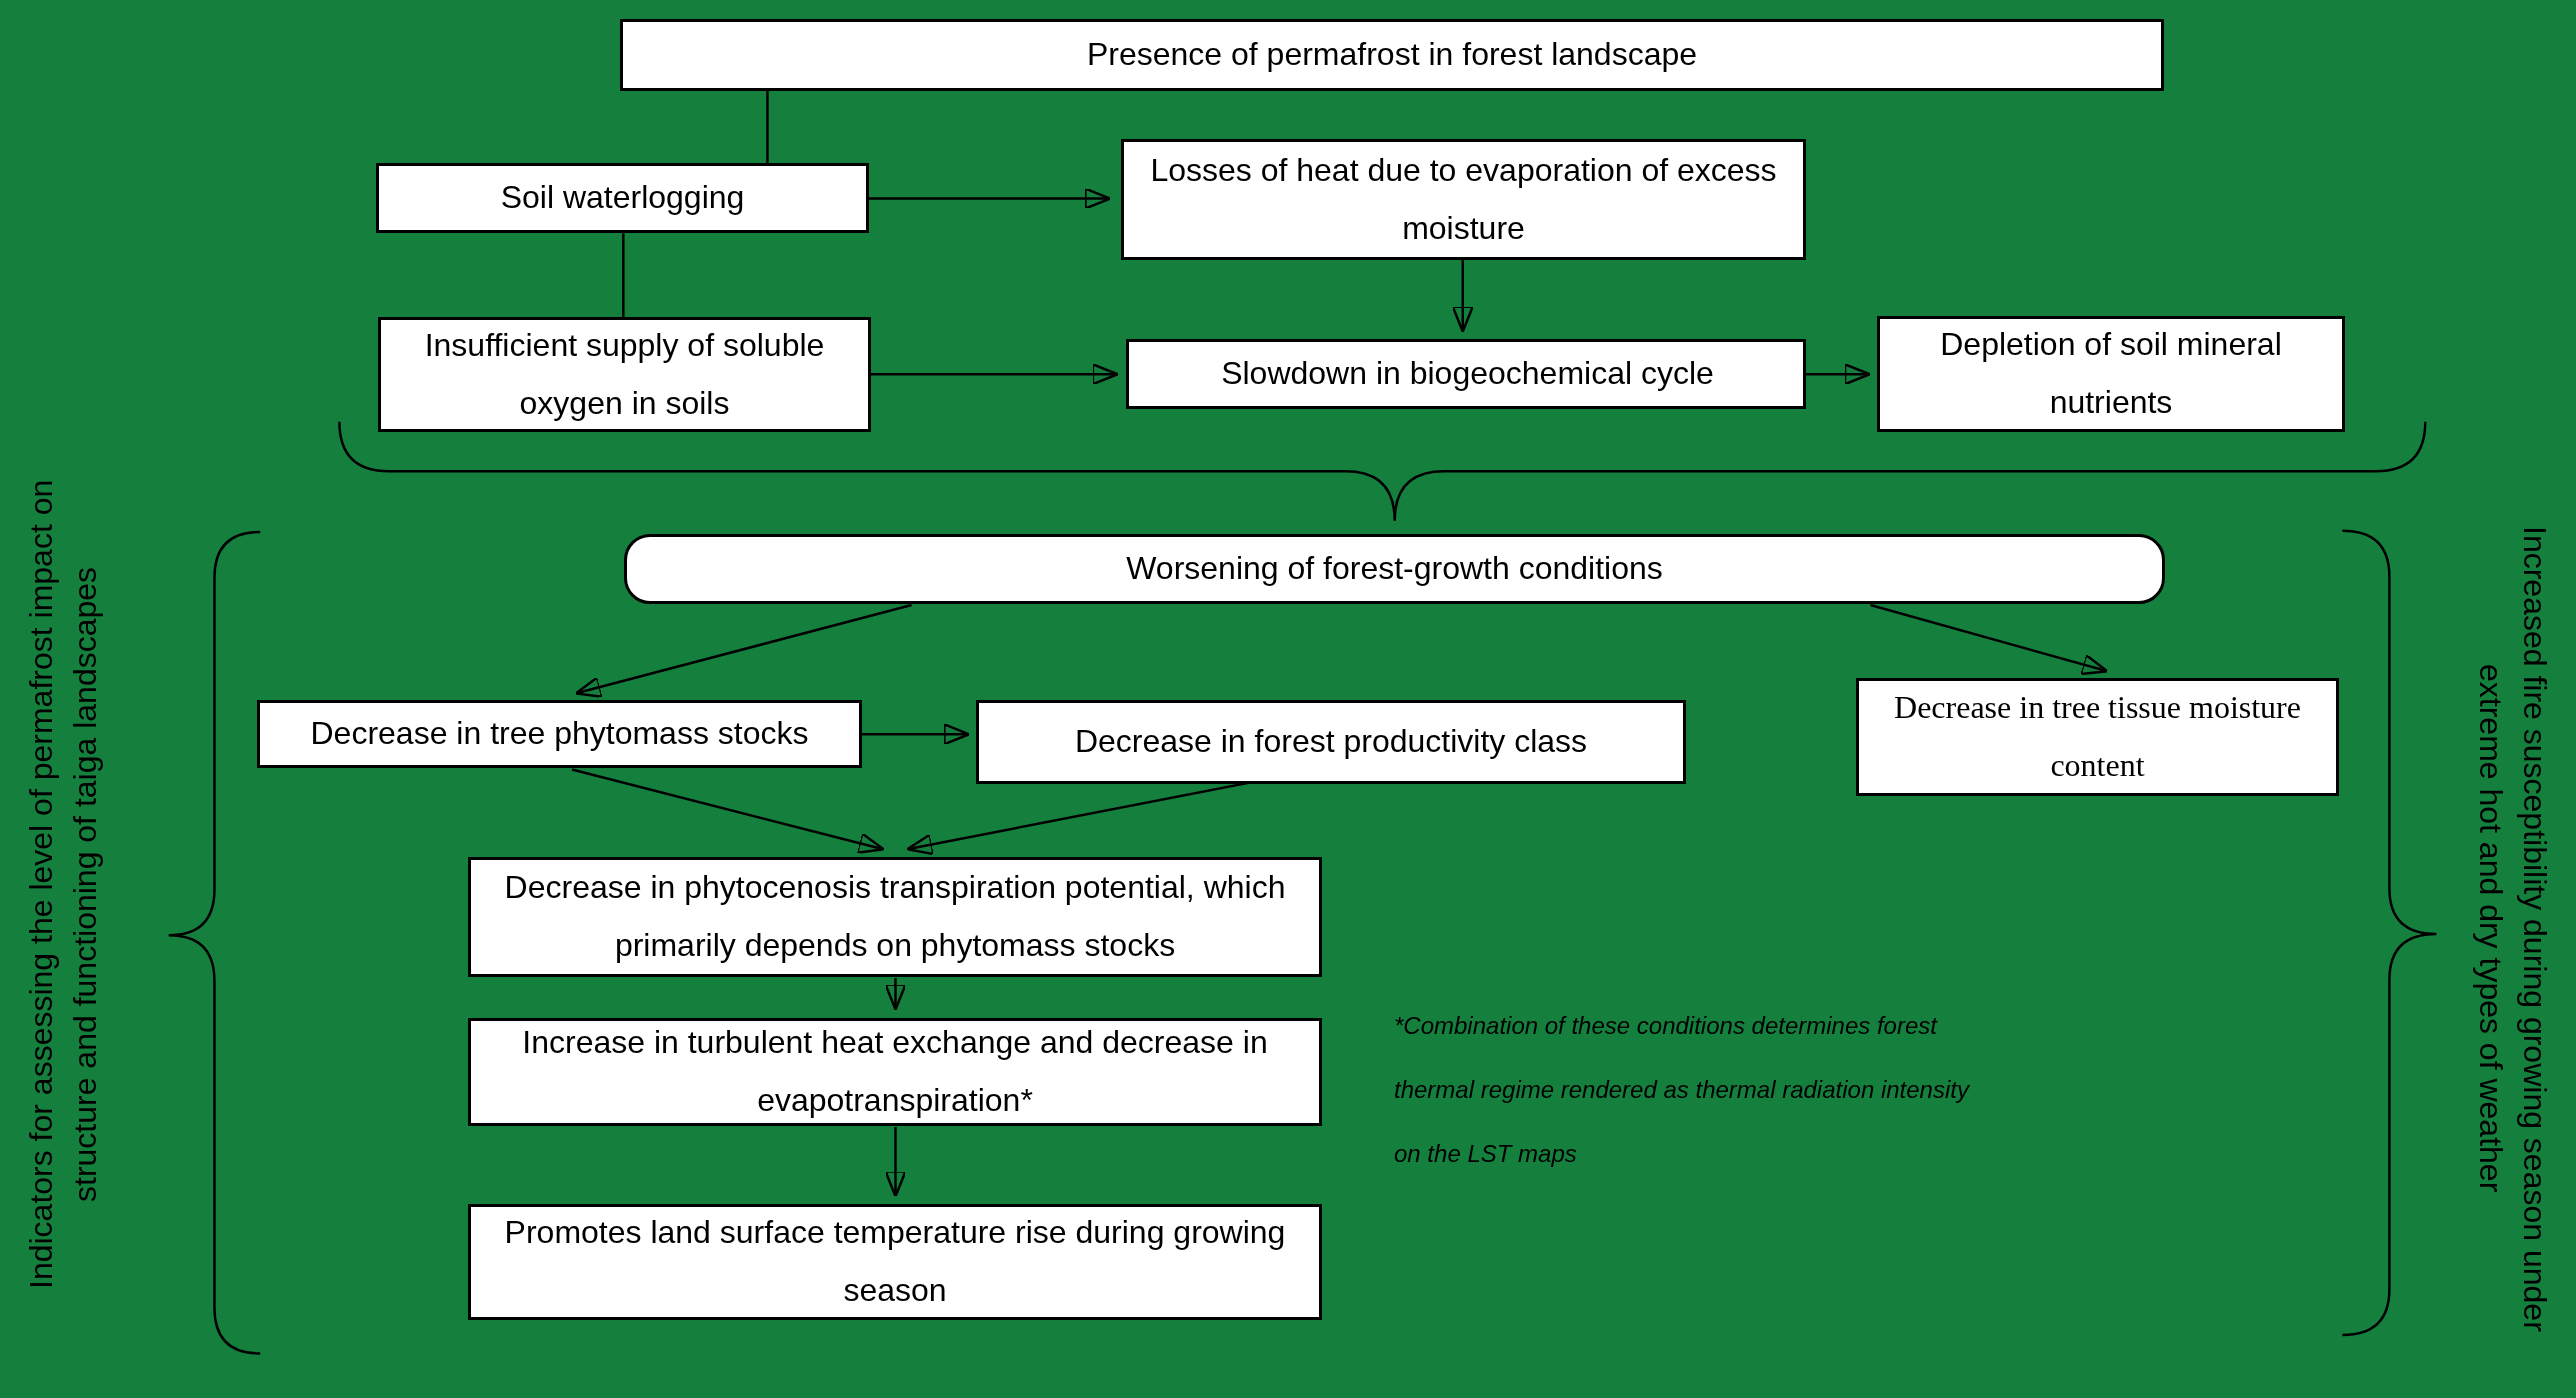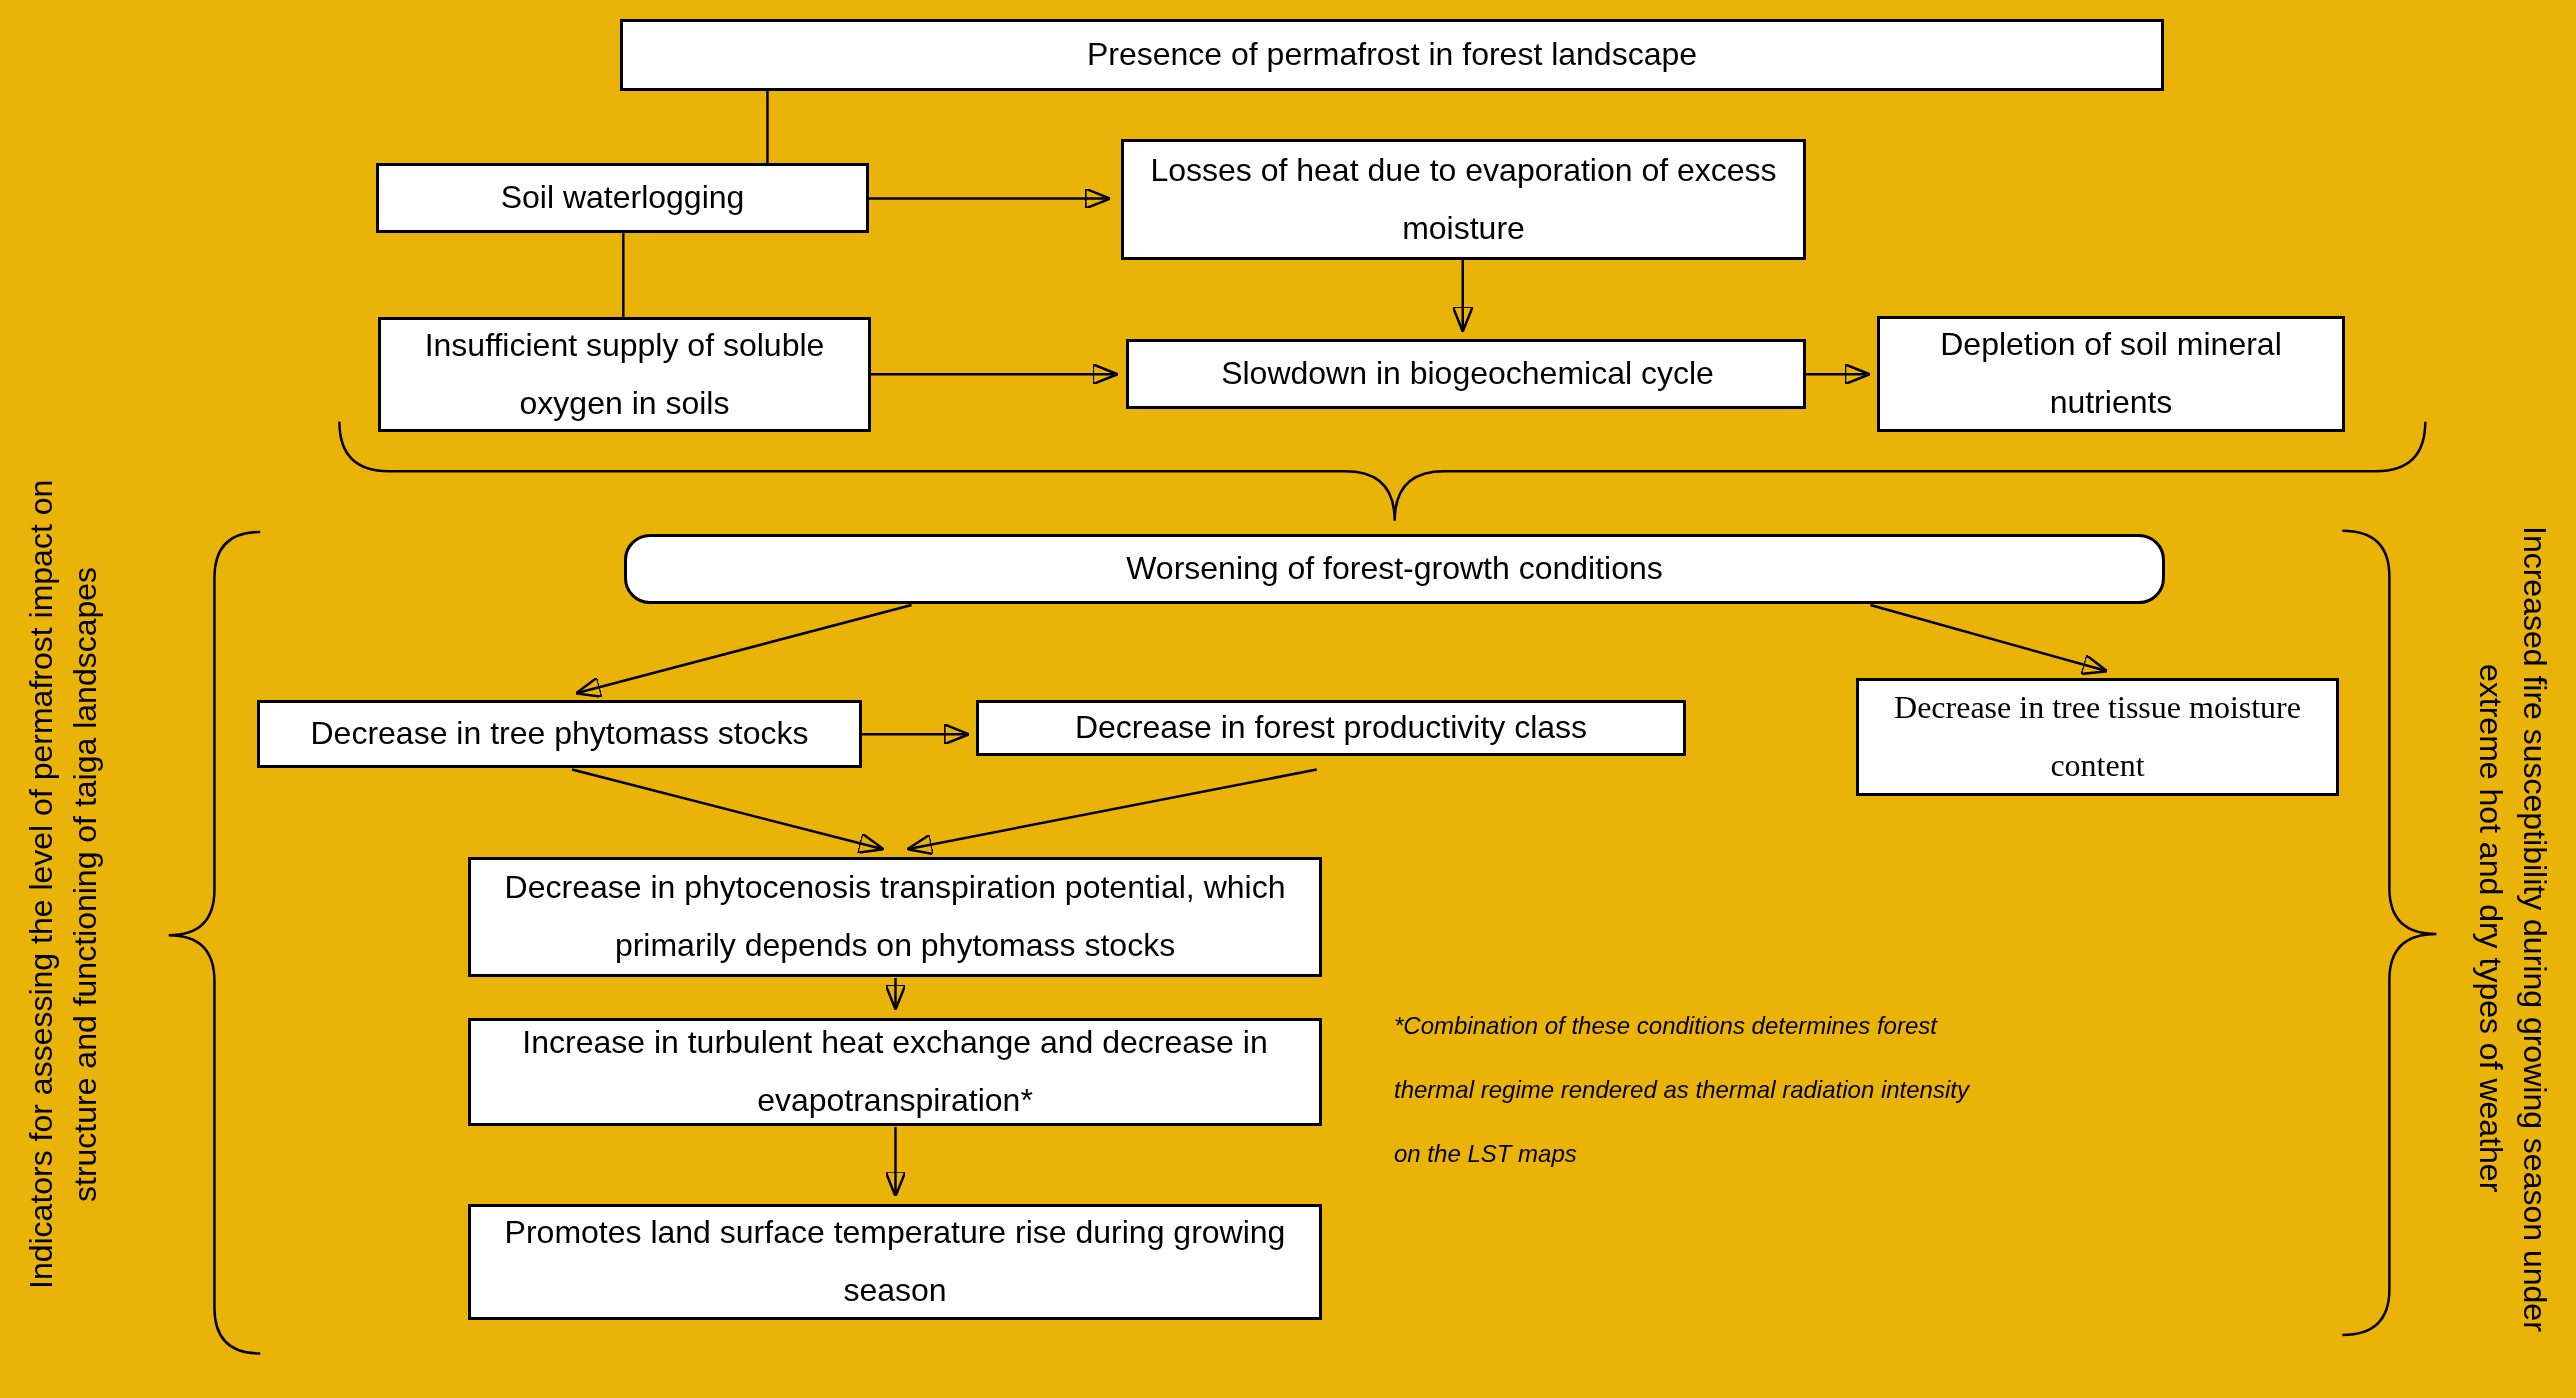--- a/index.html
+++ b/index.html
@@ -8,21 +8,21 @@
     background: #ffffff;
     width: 2576px;
     height: 1398px;
     font-family: "Liberation Sans", sans-serif;
     color: #000000;
   }
   .canvas {
     position: relative;
     width: 2576px;
     height: 1398px;
-    background: #eab308;
+    background: #15803d;
     overflow: hidden;
   }
   .connectors {
     position: absolute;
     left: 0;
     top: 0;
     width: 2576px;
     height: 1398px;
   }
   .connectors path, .connectors line {
@@ -118,21 +118,21 @@
   </div>
 
   <div class="box" style="left:624px; top:534px; width:1541px; height:70px;border-radius:26px;">
     <span>Worsening of forest-growth conditions</span>
   </div>
 
   <div class="box" style="left:257px; top:700px; width:605px; height:68px;">
     <span>Decrease in tree phytomass stocks</span>
   </div>
 
-  <div class="box" style="left:976px; top:700px; width:710px; height:56px;">
+  <div class="box" style="left:976px; top:700px; width:710px; height:84px;">
     <span>Decrease in forest productivity class</span>
   </div>
 
   <div class="box" style="left:1856px; top:678px; width:483px; height:118px;font-family:Liberation Serif, serif;">
     <span>Decrease in tree tissue moisture content</span>
   </div>
 
   <div class="box" style="left:468px; top:857px; width:854px; height:120px;">
     <span>Decrease in phytocenosis transpiration potential, which primarily depends on phytomass stocks</span>
   </div>

